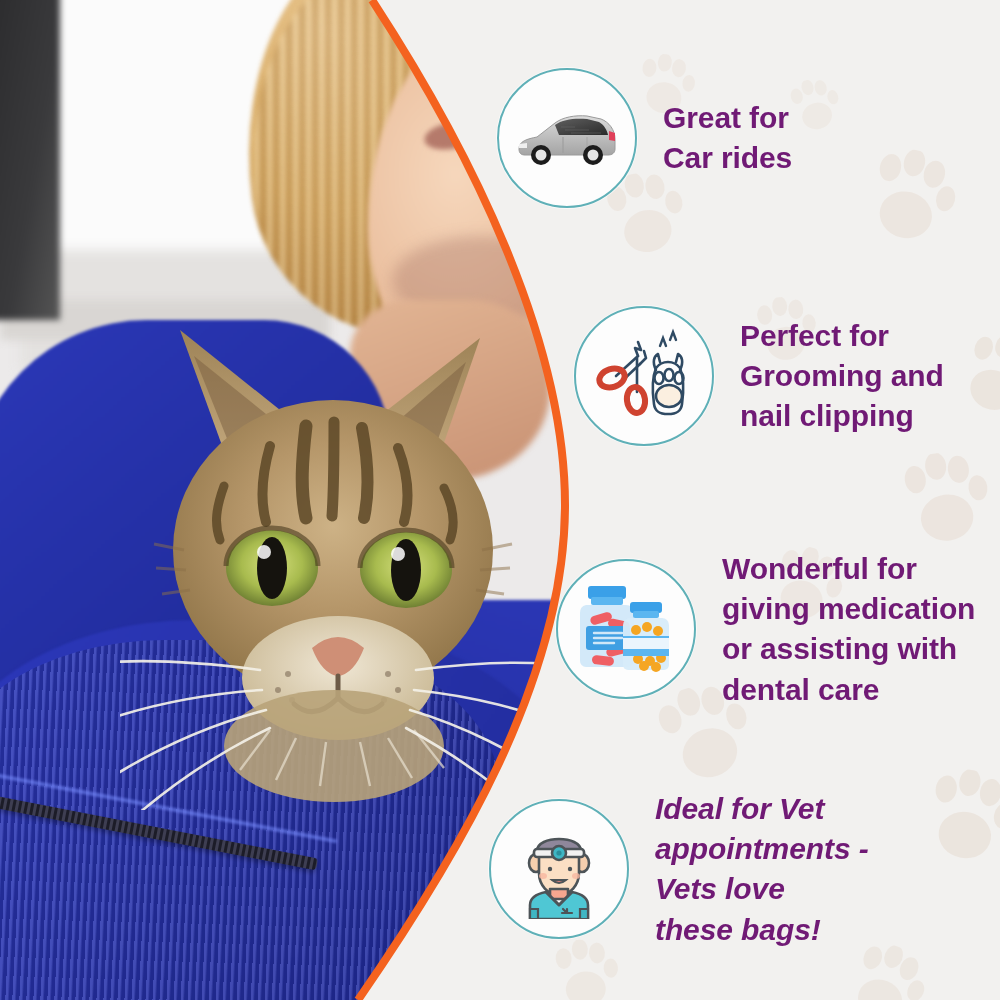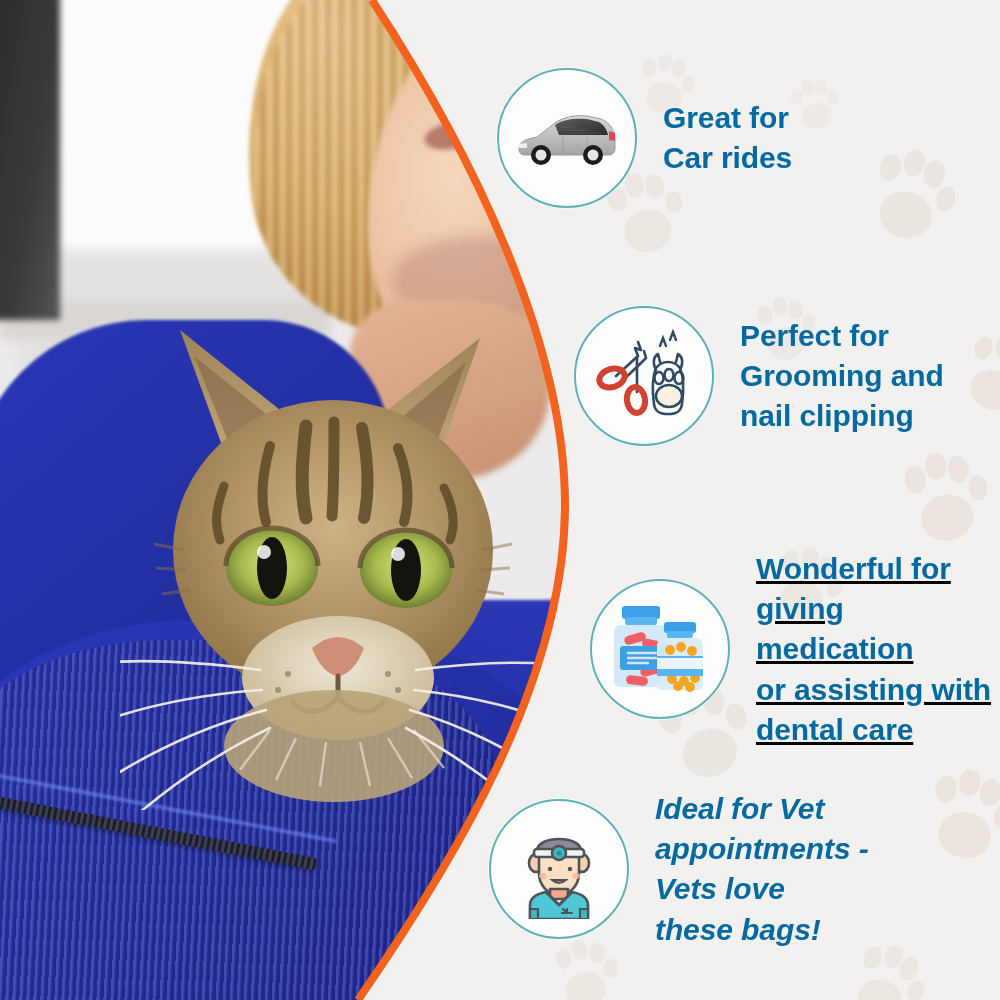--- a/index.html
+++ b/index.html
@@ -130,27 +130,27 @@
     width:140px; height:140px; border-radius:50%;
     background:#fdfdfd; border:2.6px solid #5fb0b7;
     display:flex; align-items:center; justify-content:center;
     flex:0 0 auto;
     box-shadow:0 0 0 1px rgba(255,255,255,.6);
   }
   .icon-circle svg { display:block; }
   .feature-text {
     margin-left:26px;
     font-size:30px; line-height:1.34; font-weight:700;
-    color:#0369a1; letter-spacing:-.1px;
+    color:#701a75; letter-spacing:-.1px;
     white-space:pre-line;
   }
 
   #f1 { left:497px; top:68px; }
   #f2 { left:574px; top:306px; }
-  #f3 { left:590px; top:549px;text-decoration:underline; }
+  #f3 { left:556px; top:549px; }
   #f4 { left:489px; top:789px;font-style:italic; }
 </style>
 </head>
 <body>
 
 <div id="stage">
 
   <div class="panel-bg"></div>
 
   <div class="paw" style="left:600px; top:170px; transform:rotate(-12deg) scale(.95);">

